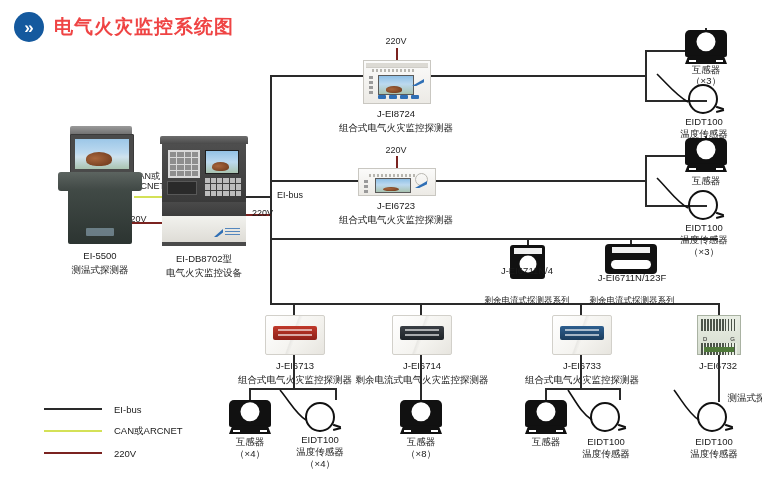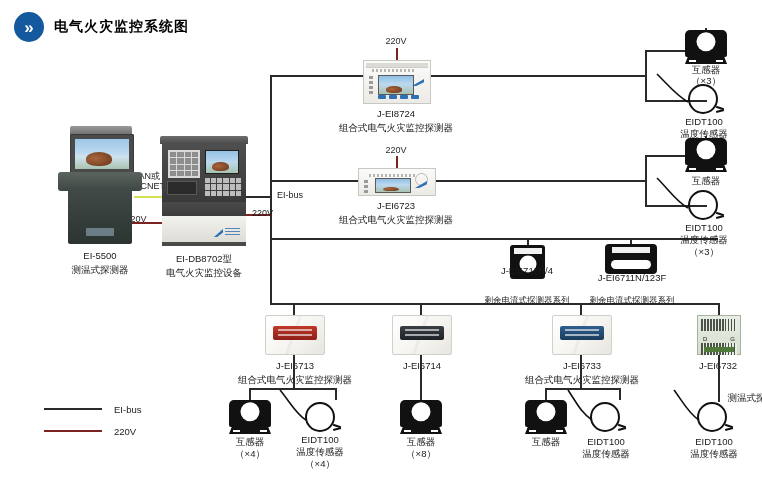--- a/index.html
+++ b/index.html
@@ -12,21 +12,21 @@
 
   
   .hdr{position:absolute;left:14px;top:12px;display:flex;align-items:center;gap:10px;}
   .hdr-badge{
     width:30px;height:30px;border-radius:50%;
     background:#14599e;color:#fff;
     display:flex;align-items:center;justify-content:center;
     font-size:17px;font-weight:bold;line-height:1;
   }
   .hdr-title{
-    font-size:14px;font-weight:bold;color:#000000;
+    font-size:19px;font-weight:bold;color:#ef4444;
     letter-spacing:1px;white-space:nowrap;
   }
 
   
   .wire{position:absolute;background:#2a2a2a;}
   .wire.h{height:2px;}
   .wire.v{width:2px;}
   .pwr{position:absolute;background:#7b2320;}
   .pwr.v{width:2px;}
   .pwr.h{height:2px;}
@@ -415,20 +415,21 @@
 
   <div class="wire v" style="left:420px;top:303px;height:14px;"></div>
   <div class="box" style="left:392px;top:315px;width:60px;height:40px;">
     <div class="crease"></div>
     <div class="strip dark" style="width:44px;">
         <span class="ln" style="top:3px;"></span>
         <span class="ln" style="top:8px;"></span>
       </div>
   </div>
   <div class="lbl c" style="left:422px;top:360px;">J-EI6714</div>
+  <div class="lbl c" style="left:422px;top:374px;">剩余电流式电气火灾监控探测器</div>
   <div class="wire v" style="left:420px;top:355px;height:47px;"></div>
   <div class="ct" style="left:400px;top:400px;width:42px;height:34px;">
     <div class="shell">
         <div class="hole" style="width:19px;height:19px;"></div>
       </div>
     <div class="foot">
         <i style="left:4px;"></i>
         <i style="right:4px;"></i>
       </div>
   </div>
@@ -493,18 +494,22 @@
   </svg>
   <div class="lbl c" style="left:714px;top:436px;">EIDT100</div>
   <div class="lbl c" style="left:714px;top:448px;">温度传感器</div>
 
   <div class="legend">
     <div class="row">
       <span class="swatch" style="background:#2a2a2a;"></span>
       <span class="ltxt">EI-bus</span>
     </div>
     <div class="row">
+      <span class="swatch" style="background:#d4e157;"></span>
+      <span class="ltxt">CAN或ARCNET</span>
+    </div>
+    <div class="row">
       <span class="swatch" style="background:#7b2320;"></span>
       <span class="ltxt">220V</span>
     </div>
   </div>
 
 </div>
 
 </body></html>

